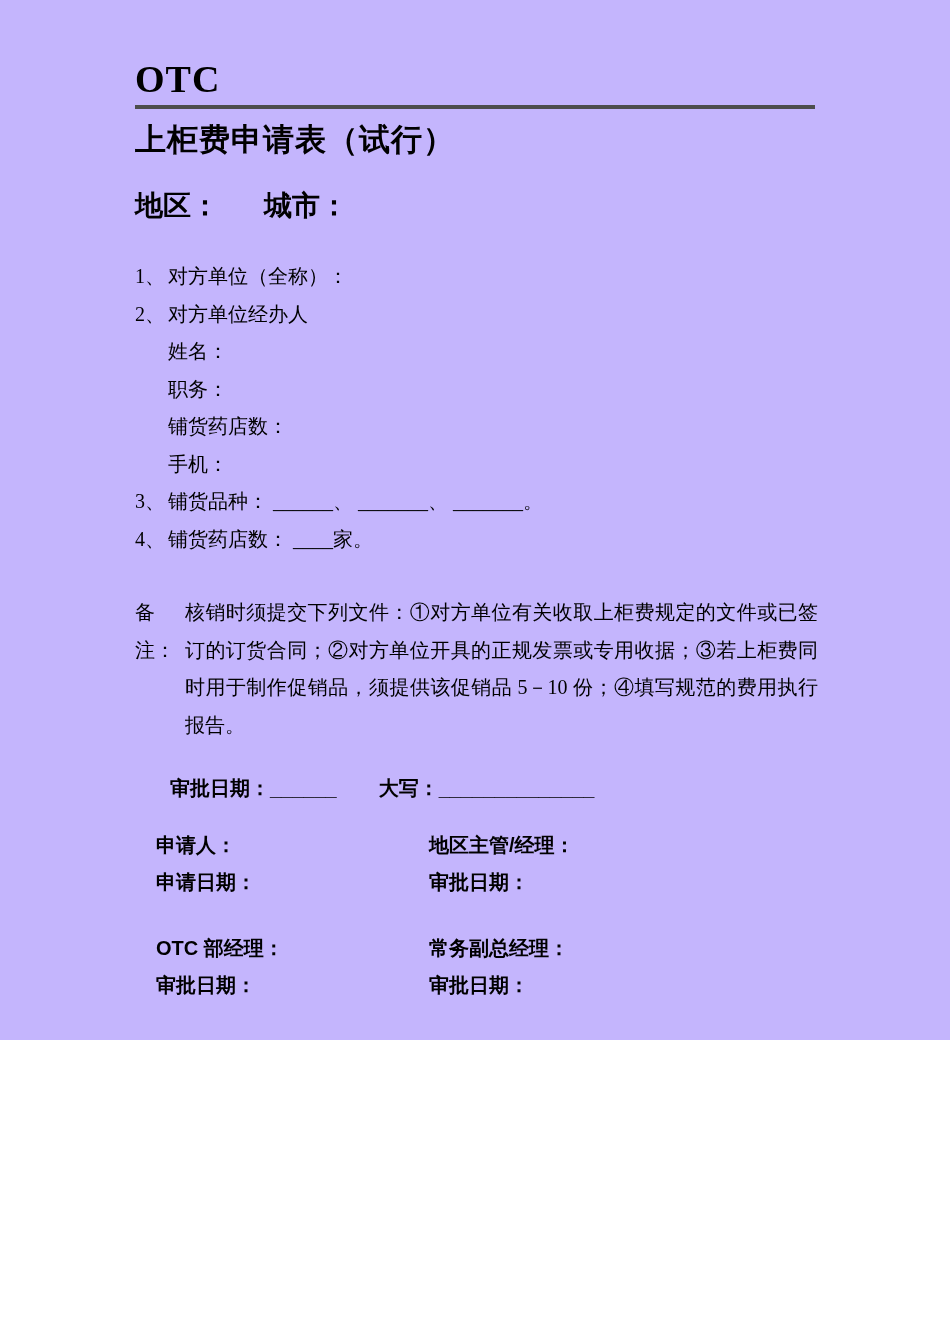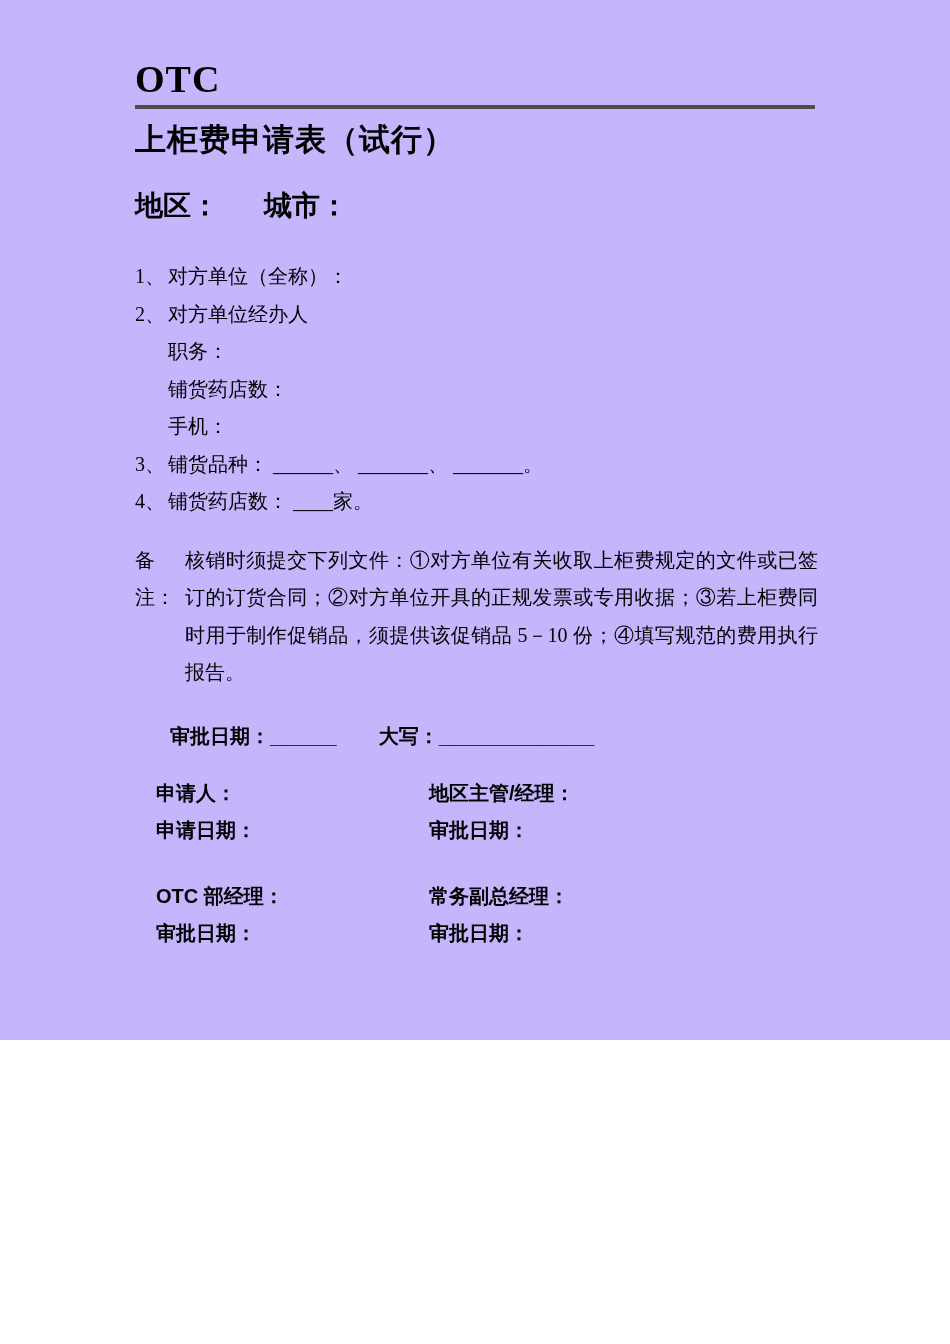--- a/index.html
+++ b/index.html
@@ -49,21 +49,21 @@
     font-size: 28px;
     line-height: 28px;
   }
   .city-label { margin-left: 45px; }
   
   .list { margin-top: 38px; font-size: 20px; }
   .list-row { line-height: 37.5px; height: 37.5px; white-space: nowrap; }
   .list-num { display: inline-block; width: 33px; }
   
   .notes {
-    margin-top: 21px;
+    margin-top: 36px;
     display: flex;
     font-size: 20px;
     line-height: 37.5px;
   }
   .notes-label { flex: 0 0 50px; }
   .notes-text {
     width: 633px;
     text-align: justify;
   }
   
@@ -102,20 +102,21 @@
 
   <h1 class="title">上柜费申请表（试行）</h1>
 
   <div class="region-row">
     <span>地区：</span><span class="city-label">城市：</span>
   </div>
 
   <div class="list">
     <div class="list-row"><span class="list-num">1、</span><span>对方单位（全称）：</span></div>
     <div class="list-row"><span class="list-num">2、</span><span>对方单位经办人</span></div>
+    <div class="list-row"><span class="list-num"></span><span>姓名：</span></div>
     <div class="list-row"><span class="list-num"></span><span>职务：</span></div>
     <div class="list-row"><span class="list-num"></span><span>铺货药店数：</span></div>
     <div class="list-row"><span class="list-num"></span><span>手机：</span></div>
     <div class="list-row"><span class="list-num">3、</span><span>铺货品种： ______、 _______、 _______。</span></div>
     <div class="list-row"><span class="list-num">4、</span><span>铺货药店数： ____家。</span></div>
   </div>
 
   <div class="notes">
     <span class="notes-label">备注：</span>
     <span class="notes-text">核销时须提交下列文件：①对方单位有关收取上柜费规定的文件或已签订的订货合同；②对方单位开具的正规发票或专用收据；③若上柜费同时用于制作促销品，须提供该促销品 5－10 份；④填写规范的费用执行报告。</span>

